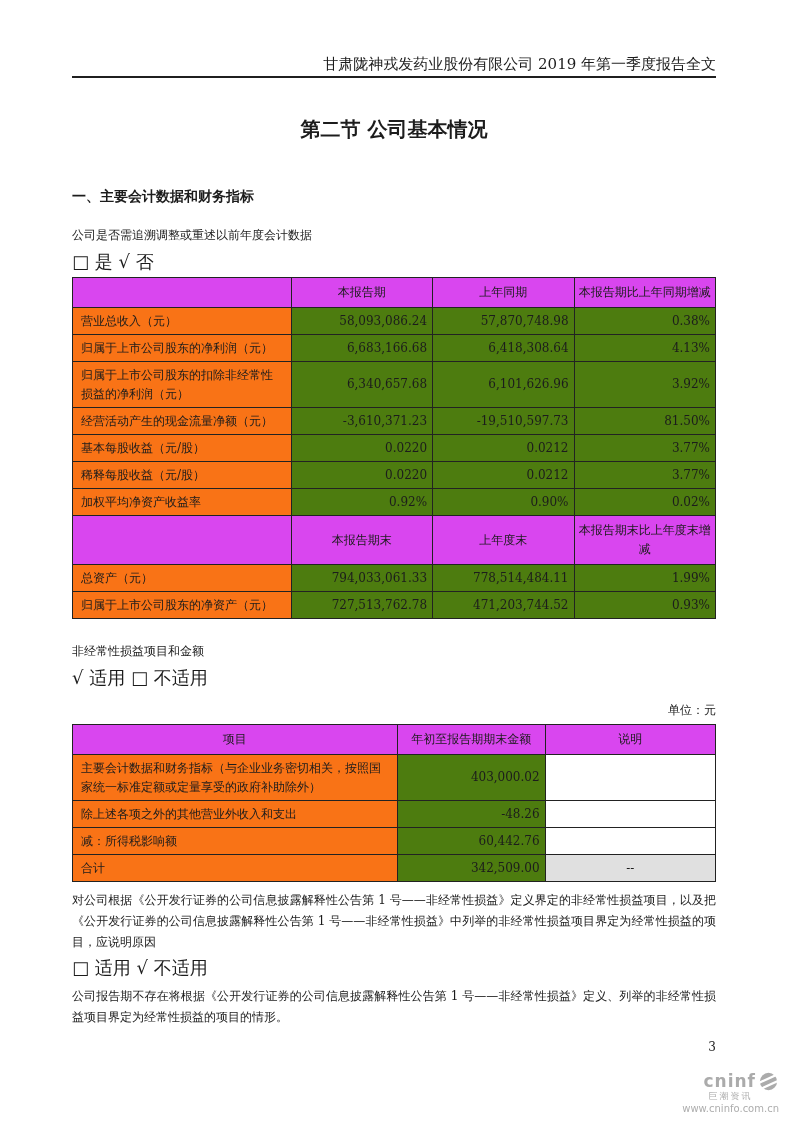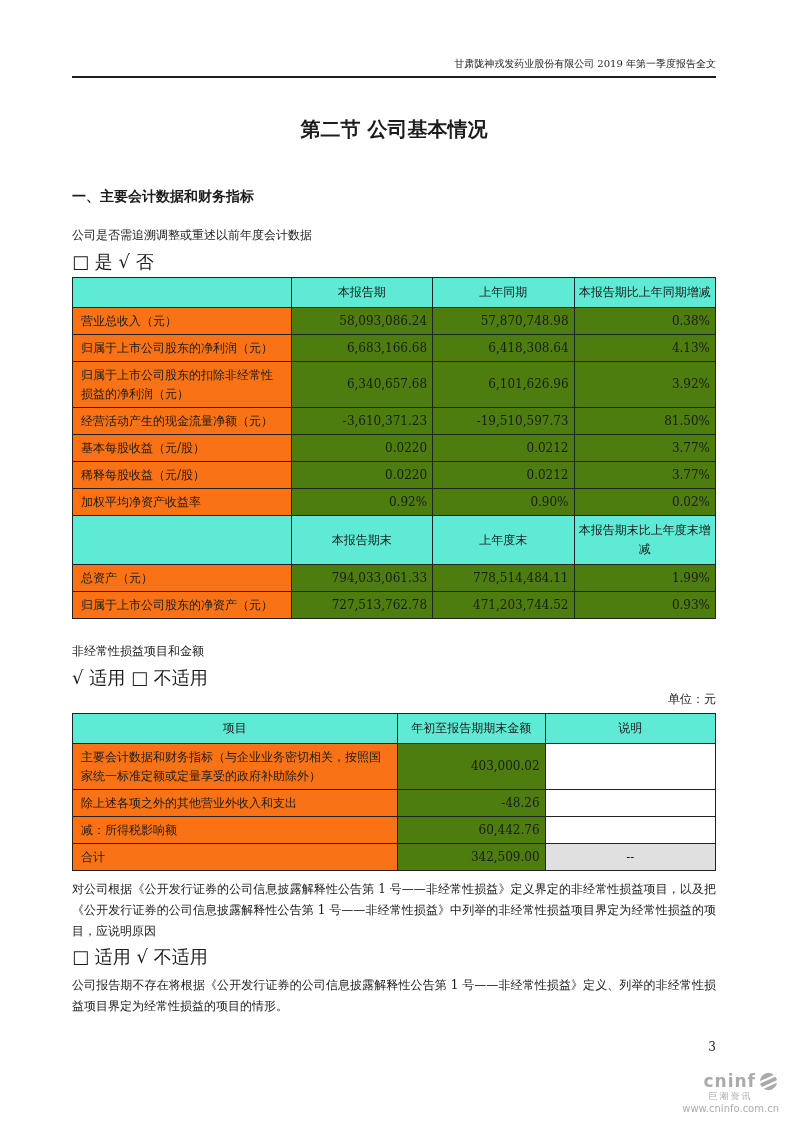--- a/index.html
+++ b/index.html
@@ -12,58 +12,58 @@
     overflow:hidden;
     font-family:"DejaVu Serif","Liberation Serif",serif;
     color:#1c1c1c;
   }
   .content { padding:0 77px 0 72px; }
 
   .doc-header {
     padding-top:57px;
     padding-bottom:5px;
     text-align:right;
-    font-size:10px;
+    font-size:15px;
     line-height:14px;
     border-bottom:2px solid #1f1f1f;
   }
   .doc-title {
     margin-top:36px;
     text-align:center;
     font-size:20px;
     font-weight:bold;
     line-height:30px;
   }
   .h1 {
     margin-top:42px;
     font-size:14px;
     font-weight:bold;
     line-height:20px;
   }
   .para   { margin-top:21px; font-size:12px; line-height:17px; }
   .choice { margin-top:9px;  font-size:18px; line-height:17px; }
   .just   { text-align:justify; line-height:21px; }
-  .unit   { margin-top:5px; font-size:12px; line-height:17px; text-align:right; }
+  .unit   { margin-top:16px; font-size:12px; line-height:17px; text-align:right; }
 
   table.t {
     width:100%;
     border-collapse:collapse;
     border:1.5px solid #222222;
     table-layout:fixed;
     font-size:12px;
   }
   table.t1 { margin-top:7px; }
   table.t2 { margin-top:5px; }
   table.t td {
     border:1px solid #222222;
     line-height:19px;
     vertical-align:middle;
     overflow:hidden;
   }
-  .k-h { background:#5eead4; text-align:center; padding:5px 4px; }
+  .k-h { background:#d946ef; text-align:center; padding:5px 4px; }
   .k-l { background:#f97316; text-align:left;  padding:3.5px 8px; }
   .k-n { background:#4d7c0f; text-align:right; padding:3.5px 5px; }
   .k-g { background:#e0e0e0; text-align:center; padding:3.5px 4px; }
   .k-e { background:#ffffff; padding:3.5px 5px; }
 
   table.t1 col.c1 { width:34%; }
   table.t1 col.c2 { width:22%; }
   table.t1 col.c3 { width:22%; }
   table.t1 col.c4 { width:22%; }
   table.t2 col.c1 { width:50.5%; }

